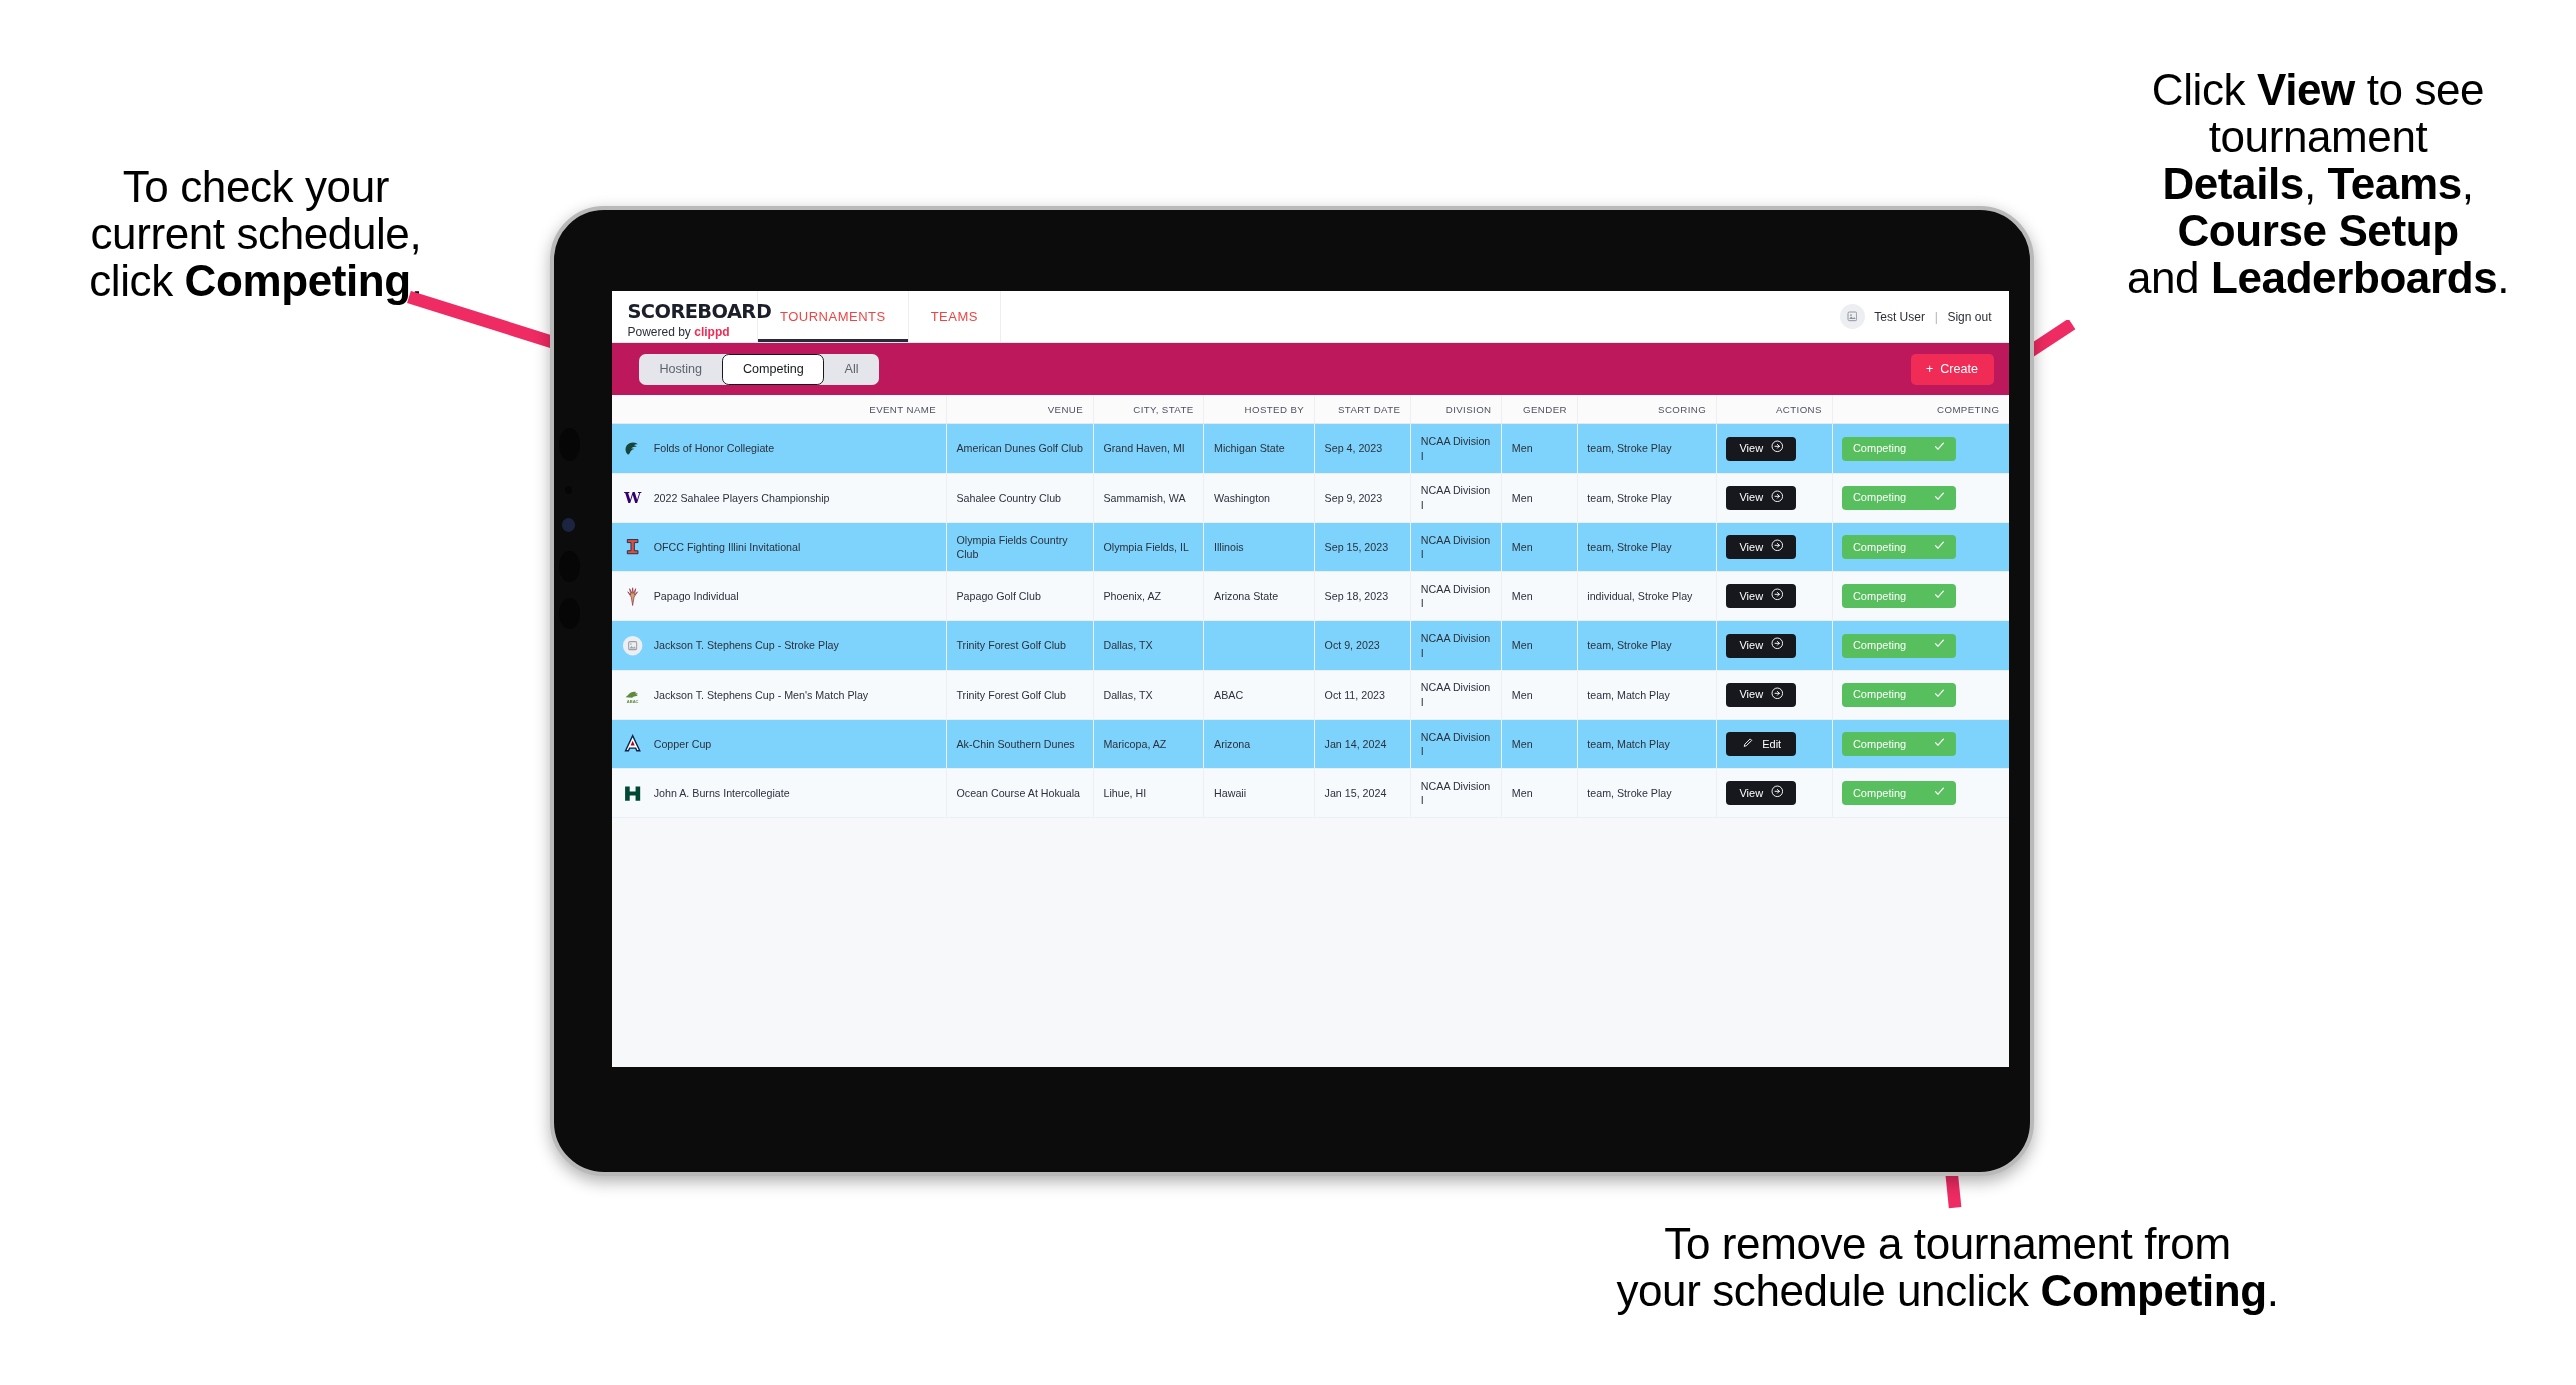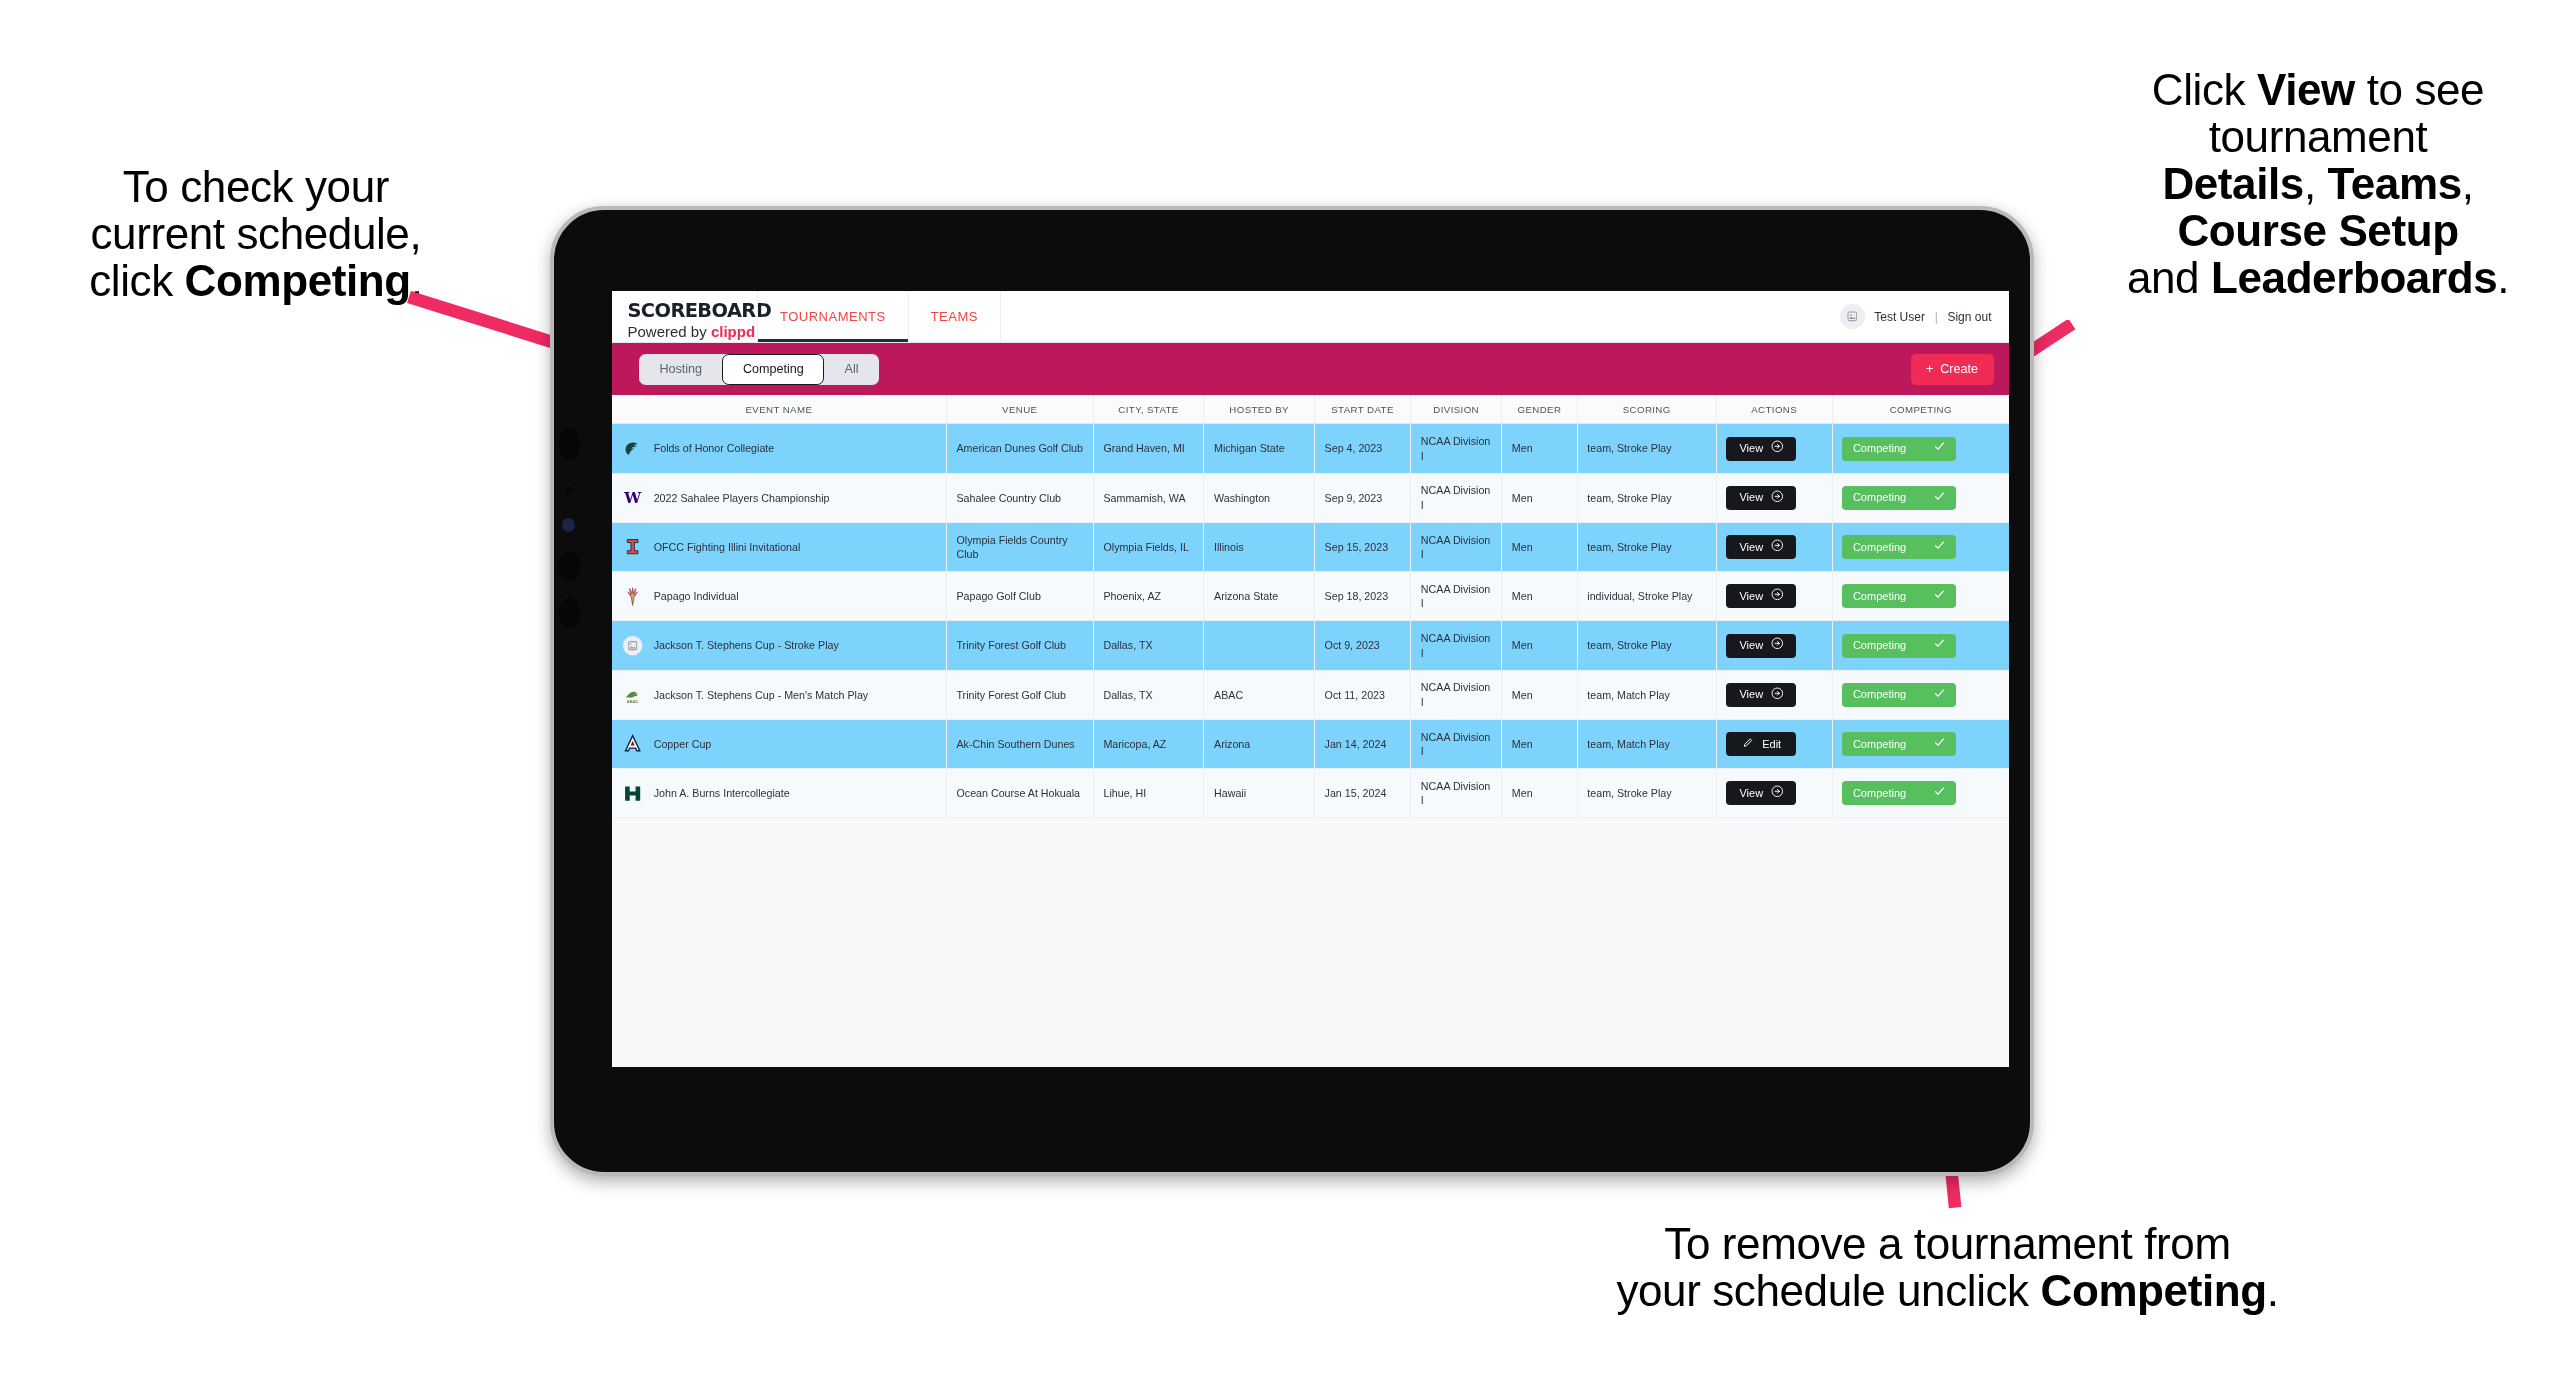--- a/index.html
+++ b/index.html
@@ -66,21 +66,21 @@
   }
   #brand {
     width: 145px; padding: 7.8px 0 0 15.5px;
     display: flex; flex-direction: column; justify-content: center;
   }
   #brand-title {
     font-family: "DejaVu Sans", sans-serif;
     font-weight: 700; font-size: 19.4px; letter-spacing: -0.6px;
     color: #1b1f2a; line-height: 1;
   }
-  #brand-sub { font-size: 15px; color: #2b2f3a; margin-top: 2.9px; }
+  #brand-sub { font-size: 12px; color: #2b2f3a; margin-top: 2.9px; }
   #brand-sub .clippd { color: #ef2b56; font-weight: 700; }
 
   .navtab {
     display: flex; align-items: center; padding: 0 22px;
     font-size: 13px; letter-spacing: 0.5px; color: #ef4444;
     border-left: 1px solid #eceef2;
     position: relative; cursor: pointer;
   }
   .navtab.active::after {
     content: ""; position: absolute; left: 0; right: 0; bottom: 0;
@@ -124,21 +124,21 @@
     background: #ef2b56; color: #fff; font-size: 12.6px;
     display: flex; align-items: center; gap: 6.8px; cursor: pointer;
   }
 
   
   #table-wrap { background: #ffffff; }
   table { width: 100%; border-collapse: collapse; table-layout: fixed; }
   thead th {
     background: #fbfbfc;
     font-size: 9.7px; letter-spacing: 0.4px; color: #4c515c;
-    font-weight: 400; text-align: center;
+    font-weight: 400; text-align: right;
     padding: 8.7px 9.7px;
     border-bottom: 1px solid #e6e8ec;
     border-right: 1px solid #edeff3;
     white-space: nowrap;
   }
   thead th:last-child { border-right: none; }
   tbody td {
     font-size: 10.7px; color: #2c313c; line-height: 1.35;
     padding: 9.7px 9.7px;
     border-bottom: 1px solid #eaf0f7;

